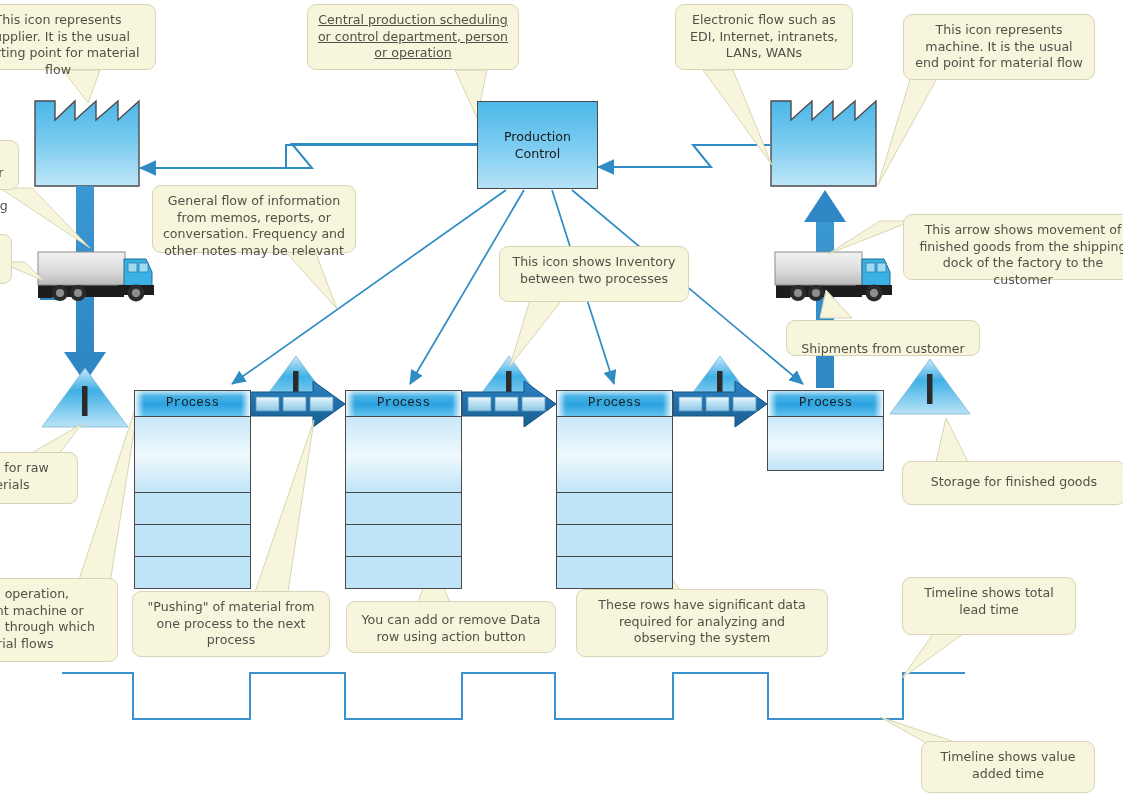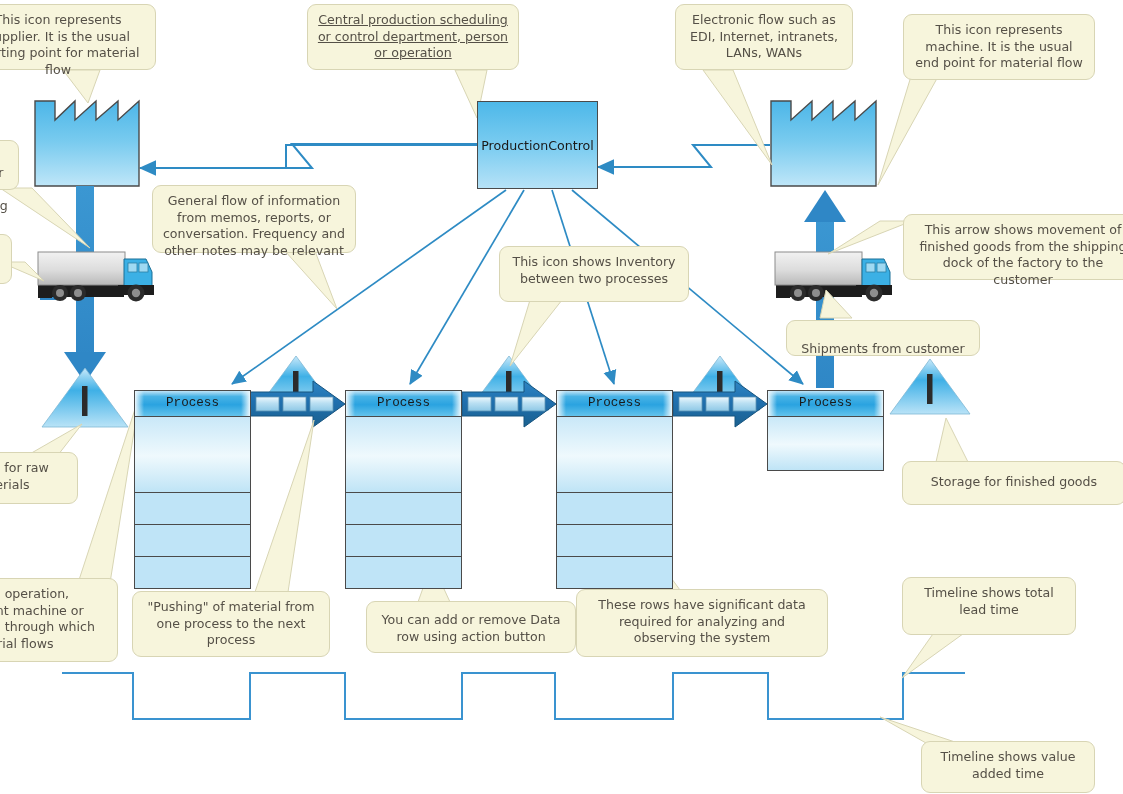--- a/index.html
+++ b/index.html
@@ -265,21 +265,21 @@
 
       <polygon points="935,631 967,631 902,678"></polygon>
 
       <polygon points="926,743 958,743 880,717"></polygon>
     </g>
   </svg>
 
   <div class="proc" style="left:477px;top:101px;width:121px;height:88px;">
     <div style="width:121px;height:88px;box-sizing:border-box;border:1px solid #4a4a4a;
                 background:linear-gradient(to bottom,#4db8e9 0%,#7fcef1 55%,#b6e2f7 100%);
-                display:flex;align-items:center;justify-content:center;
+                display:flex;flex-direction:column;align-items:center;justify-content:center;
                 font-size:12.6px;color:#1a1a1a;line-height:17px;">
       <span>Production</span>
       <span>Control</span>
     </div>
   </div>
 
   <div class="proc" style="left:134px;top:390px;width:117px;">
     <div class="proc-head">Process</div>
     <div class="proc-big" style="height:76px;"></div>
     <div class="proc-row" style="height:32px;"></div>
@@ -327,21 +327,21 @@
   <div class="note" style="left:903px;top:214px;width:240px;height:66px;">This arrow shows movement of finished goods from the shipping dock of the factory to the customer</div>
 
   <div class="note" style="left:786px;top:320px;width:194px;height:36px;padding-top:20px;">Shipments from customer</div>
 
   <div class="note" style="left:-78px;top:452px;width:156px;height:52px;">Storage for raw materials</div>
 
   <div class="note" style="left:-100px;top:578px;width:218px;height:84px;">Process, operation, department machine or workstation, through which material flows</div>
 
   <div class="note" style="left:132px;top:591px;width:198px;height:66px;">"Pushing" of material from one process to the next process</div>
 
-  <div class="note" style="left:366px;top:601px;width:210px;height:52px;padding-top:10px;">You can add or remove Data row using action button</div>
+  <div class="note" style="left:346px;top:601px;width:210px;height:52px;padding-top:10px;">You can add or remove Data row using action button</div>
 
   <div class="note" style="left:576px;top:589px;width:252px;height:68px;">These rows have significant data required for analyzing and observing the system</div>
 
   <div class="note" style="left:902px;top:461px;width:224px;height:44px;padding-top:12px;">Storage for finished goods</div>
 
   <div class="note" style="left:902px;top:577px;width:174px;height:58px;">Timeline shows total lead time</div>
 
   <div class="note" style="left:921px;top:741px;width:174px;height:52px;">Timeline shows value added time</div>
 
 </div>

